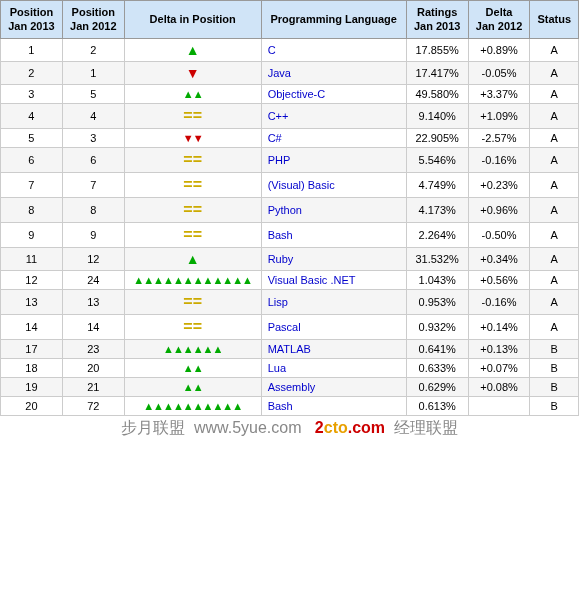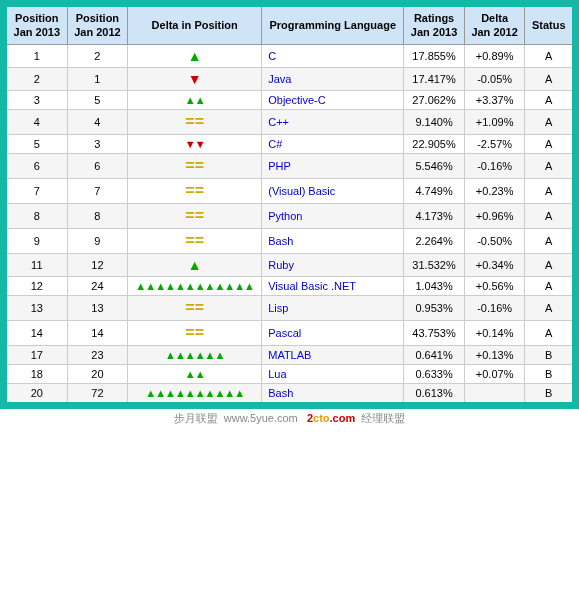--- a/index.html
+++ b/index.html
@@ -5,21 +5,21 @@
     * { margin: 0; padding: 0; box-sizing: border-box; }
     body {
       font-family: Arial, sans-serif;
       font-size: 12px;
       background: #fff;
       width: 579px;
     }
     table {
       width: 100%;
       border-collapse: collapse;
-      border: 7px solid #14b8a6;
+      border: 1px solid #14b8a6;
     }
     th {
       background-color: #d0e4f7;
       border: 1px solid #999;
       padding: 4px 6px;
       text-align: center;
       font-size: 11px;
       font-weight: bold;
       color: #000;
       line-height: 1.3;
@@ -40,21 +40,21 @@
     }
     tr:nth-child(odd) td {
       background-color: #ffffff;
     }
     .arrow-up-green { color: #00aa00; font-size: 14px; }
     .arrow-down-red { color: #cc0000; font-size: 14px; }
     .equals-yellow { color: #ccaa00; font-size: 16px; font-weight: bold; }
     .multi-up { color: #00aa00; font-size: 11px; letter-spacing: -1px; }
     .multi-down { color: #cc0000; font-size: 11px; letter-spacing: -1px; }
     .watermark {
-      font-size: 11px;
+      font-size: 16px;
       color: #888;
       text-align: center;
       padding: 2px;
       background: #fff;
     }
     .watermark span { color: #cc0000; font-weight: bold; }
   </style>
 </head>
 <body>
 
@@ -87,21 +87,21 @@
     <td class="lang">Java</td>
     <td>17.417%</td>
     <td>-0.05%</td>
     <td>A</td>
   </tr>
       <tr>
     <td>3</td>
     <td>5</td>
     <td><span class="multi-up">▲▲</span></td>
     <td class="lang">Objective-C</td>
-    <td>27.062%</td>
+    <td>49.580%</td>
     <td>+3.37%</td>
     <td>A</td>
   </tr>
       <tr>
     <td>4</td>
     <td>4</td>
     <td><span class="equals-yellow">==</span></td>
     <td class="lang">C++</td>
     <td>9.140%</td>
     <td>+1.09%</td>
@@ -177,40 +177,49 @@
     <td class="lang">Lisp</td>
     <td>0.953%</td>
     <td>-0.16%</td>
     <td>A</td>
   </tr>
       <tr>
     <td>14</td>
     <td>14</td>
     <td><span class="equals-yellow">==</span></td>
     <td class="lang">Pascal</td>
-    <td>43.753%</td>
+    <td>0.932%</td>
     <td>+0.14%</td>
     <td>A</td>
   </tr>
       <tr>
     <td>17</td>
     <td>23</td>
     <td><span class="multi-up">▲▲▲▲▲▲</span></td>
     <td class="lang">MATLAB</td>
     <td>0.641%</td>
     <td>+0.13%</td>
     <td>B</td>
   </tr>
       <tr>
     <td>18</td>
     <td>20</td>
     <td><span class="multi-up">▲▲</span></td>
     <td class="lang">Lua</td>
     <td>0.633%</td>
     <td>+0.07%</td>
+    <td>B</td>
+  </tr>
+      <tr>
+    <td>19</td>
+    <td>21</td>
+    <td><span class="multi-up">▲▲</span></td>
+    <td class="lang">Assembly</td>
+    <td>0.629%</td>
+    <td>+0.08%</td>
     <td>B</td>
   </tr>
       <tr>
     <td>20</td>
     <td>72</td>
     <td><span class="multi-up">▲▲▲▲▲▲▲▲▲▲</span></td>
     <td class="lang">Bash</td>
     <td>0.613%</td>
     <td></td>
     <td>B</td>

